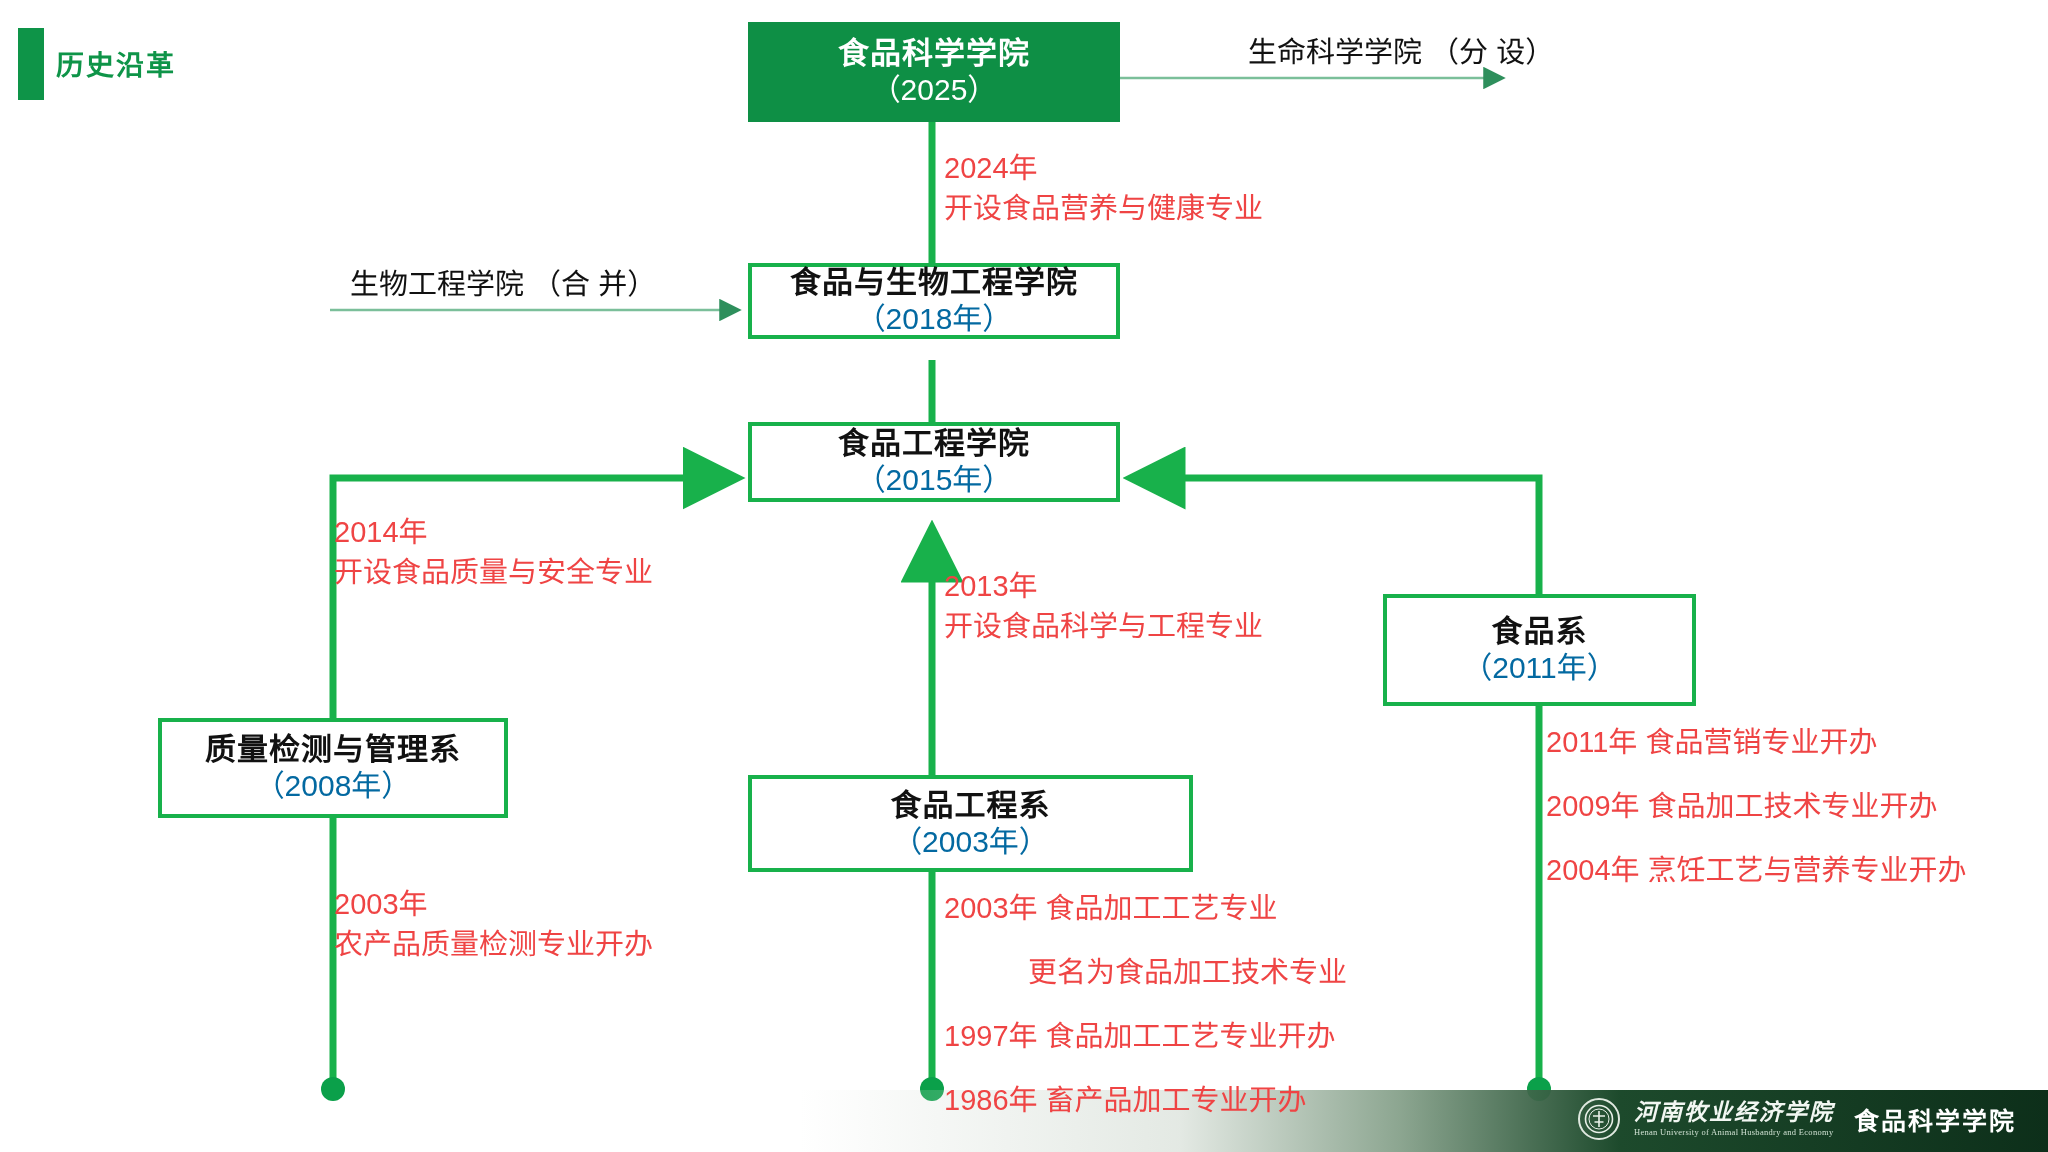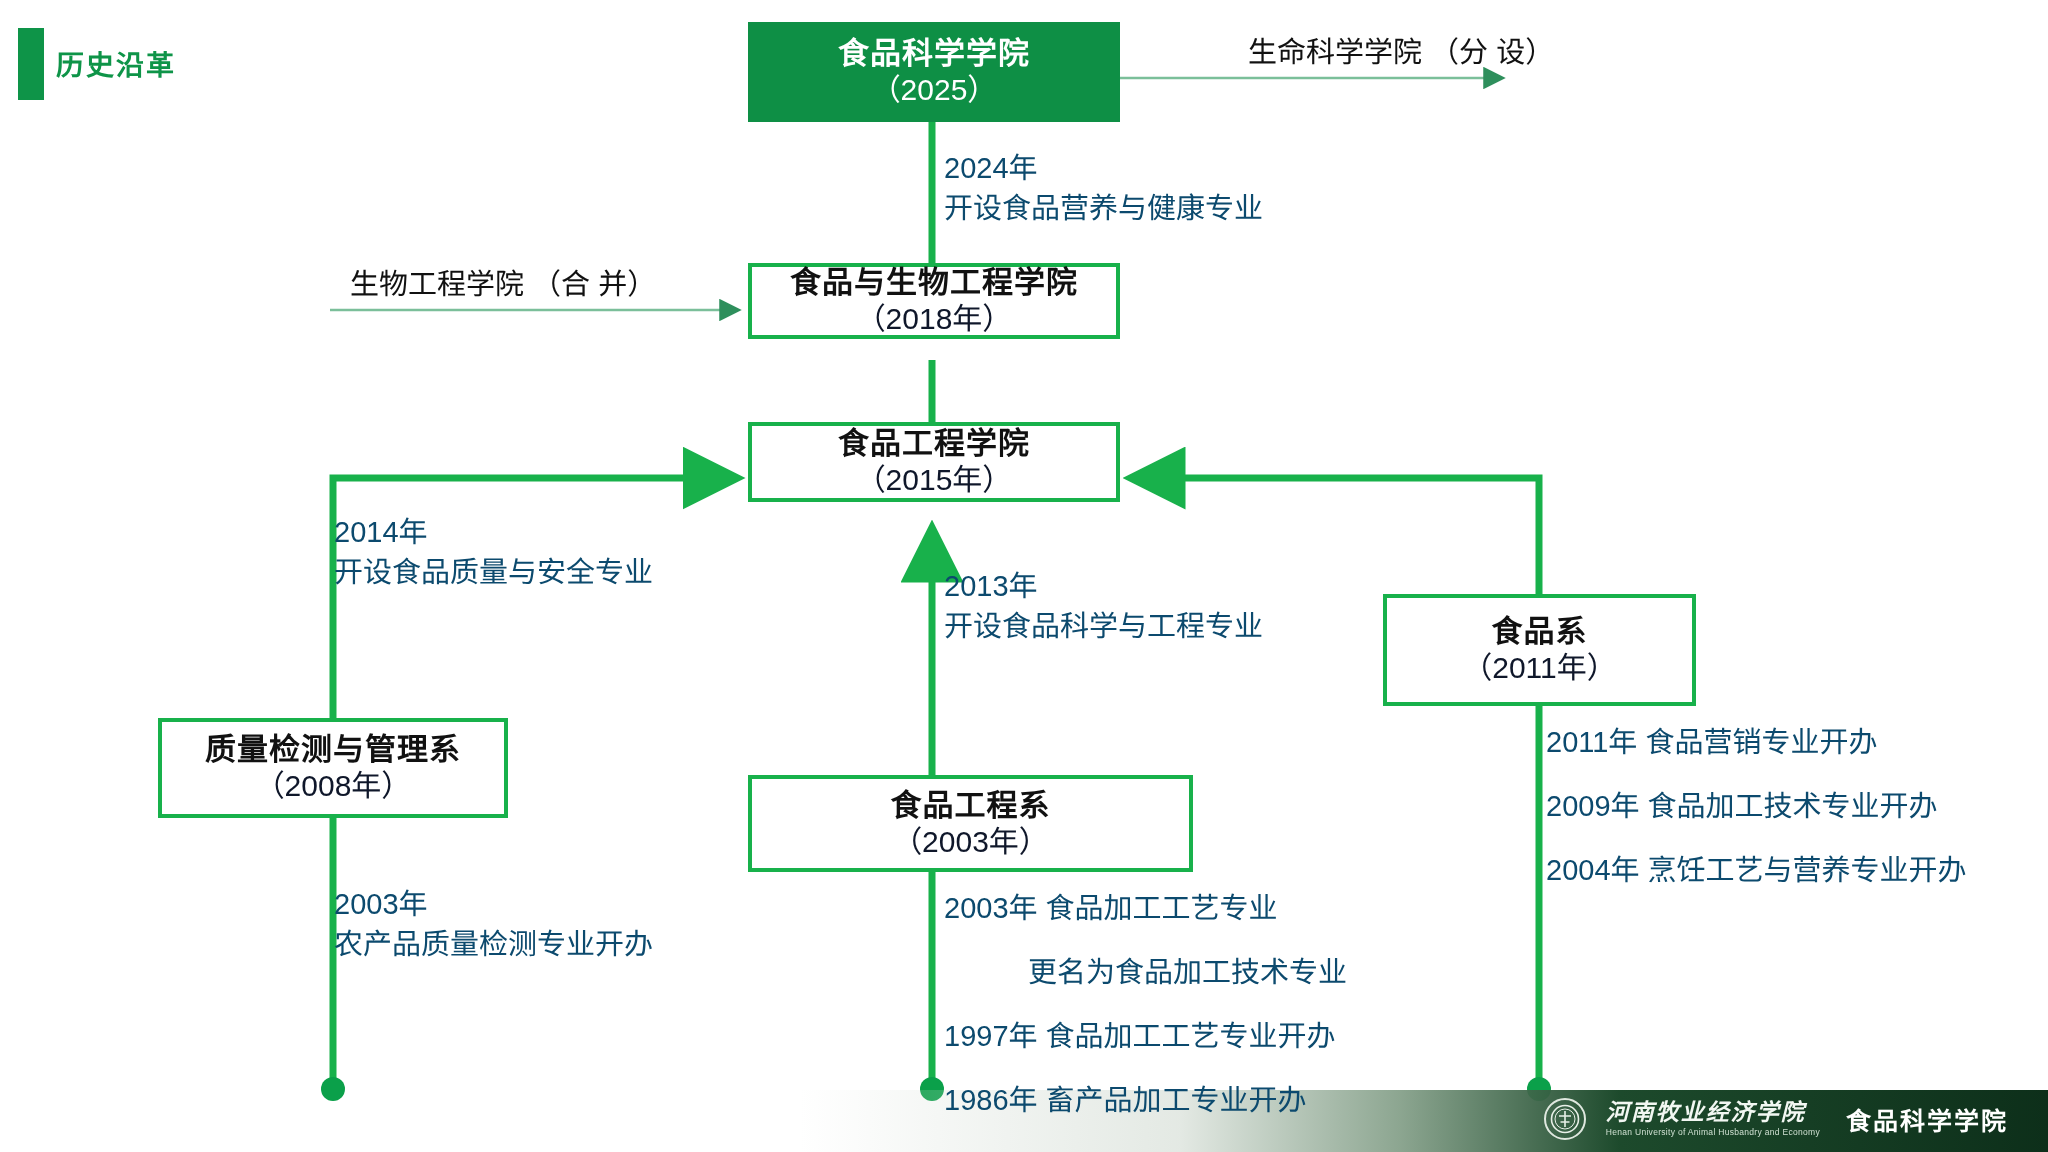--- a/index.html
+++ b/index.html
@@ -29,56 +29,56 @@
     align-items:center;justify-content:center;
     background:#ffffff;border:4px solid #18b14b;
     z-index:4;
   }
   .node.filled{background:#0e8f45;border-color:#0e8f45;}
   .node .n-title{
     font-size:31px;font-weight:bold;color:#111;
     line-height:36px;white-space:nowrap;letter-spacing:1px;
   }
   .node .n-year{
-    font-size:30px;color:#0f172a;line-height:36px;
+    font-size:30px;color:#0369a1;line-height:36px;
     white-space:nowrap;letter-spacing:0px;
   }
   .node.filled .n-title,.node.filled .n-year{color:#ffffff;}
 
   
   .caption{
     position:absolute;z-index:5;
     font-size:29px;color:#111;line-height:40px;
     text-align:center;white-space:nowrap;
   }
 
   
   .note{
     position:absolute;z-index:5;
-    font-size:29px;color:#0c4a6e;line-height:40px;white-space:nowrap;
+    font-size:29px;color:#ef4444;line-height:40px;white-space:nowrap;
   }
   .note .l{display:block;}
   .note.ind .l:nth-child(2){padding-left:84px;}
   .note.spaced .l{margin-bottom:24px;}
 
   
   .footer-band{
     position:absolute;left:0;bottom:0;width:2048px;height:62px;
     background:linear-gradient(to right,
       rgba(255,255,255,0) 0px,
       rgba(255,255,255,0) 800px,
       rgba(205,215,205,0.55) 1180px,
       rgba(120,150,125,0.85) 1400px,
       #1d4a2c 1620px,
       #0d2f1a 2048px);
     z-index:2;
   }
   .footer-content{
-    position:absolute;right:40px;bottom:12px;
-    display:flex;align-items:center;gap:20px;z-index:3;
+    position:absolute;right:32px;bottom:12px;
+    display:flex;align-items:center;gap:14px;z-index:3;font-family:Liberation Serif, serif;
   }
   .crest{
     width:38px;height:38px;border-radius:50%;
     border:2px solid #dfe8df;display:flex;
     align-items:center;justify-content:center;flex:0 0 auto;
   }
   .crest svg{display:block;}
   .uni-block{display:flex;flex-direction:column;line-height:1;}
   .uni-cn{font-size:23px;color:#f2f7f2;font-style:italic;font-weight:bold;letter-spacing:2px;white-space:nowrap;}
   .uni-en{font-size:8.5px;color:#cfe0d2;letter-spacing:.3px;margin-top:4px;white-space:nowrap;}

